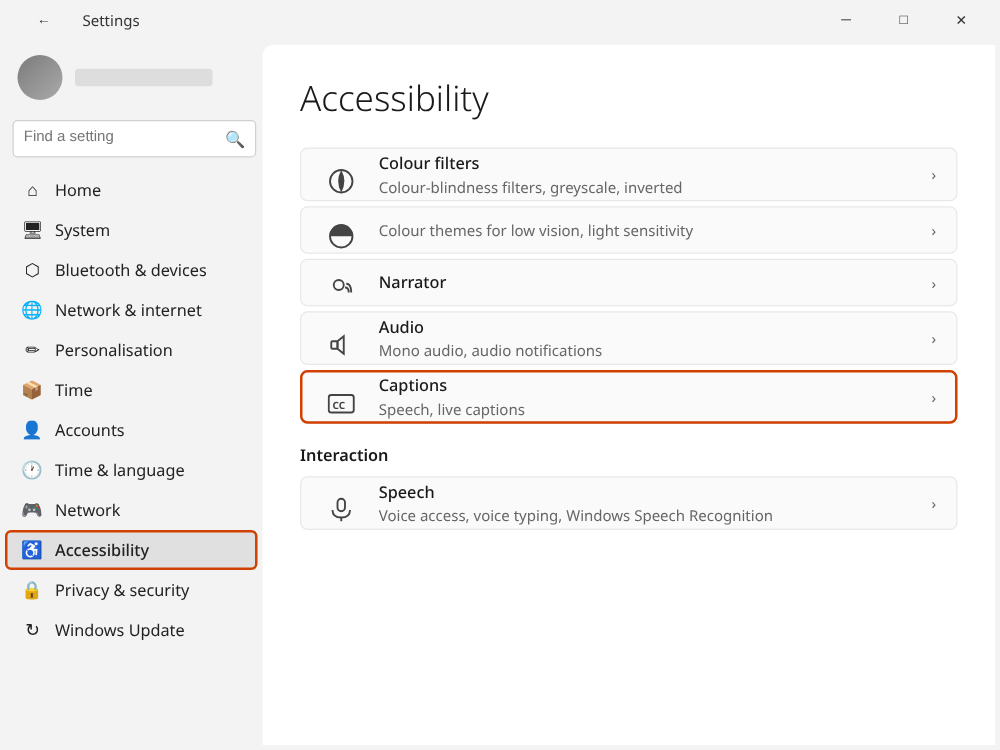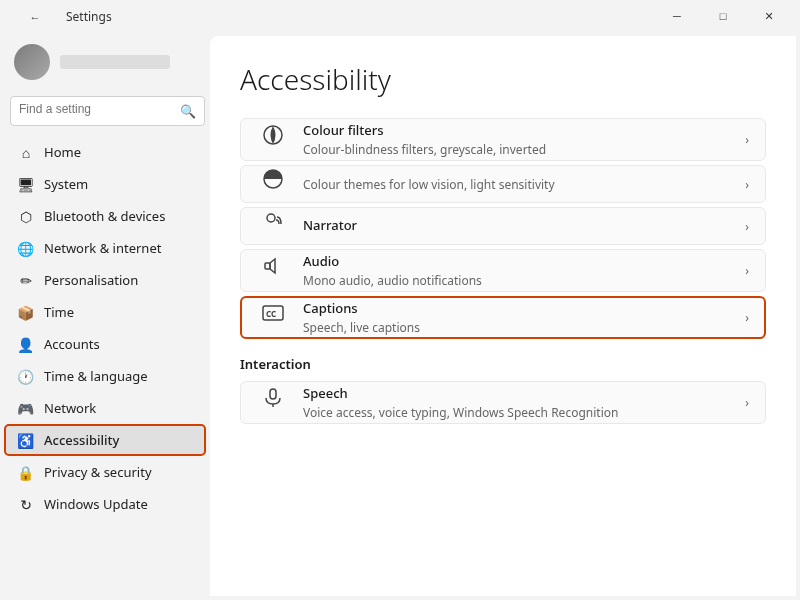--- a/index.html
+++ b/index.html
@@ -173,21 +173,21 @@
     }
     .item-left {
       display: flex;
       align-items: center;
       gap: 14px;
     }
     .item-icon {
       width: 32px;
       height: 32px;
       display: flex;
-      align-items: flex-start;
+      align-items: flex-end;
       justify-content: center;
       font-size: 18px;
       flex-shrink: 0;
       color: #444;
     }
     .item-text {}
     .item-title {
       font-size: 13px;
       font-weight: 500;
       color: #1a1a1a;

